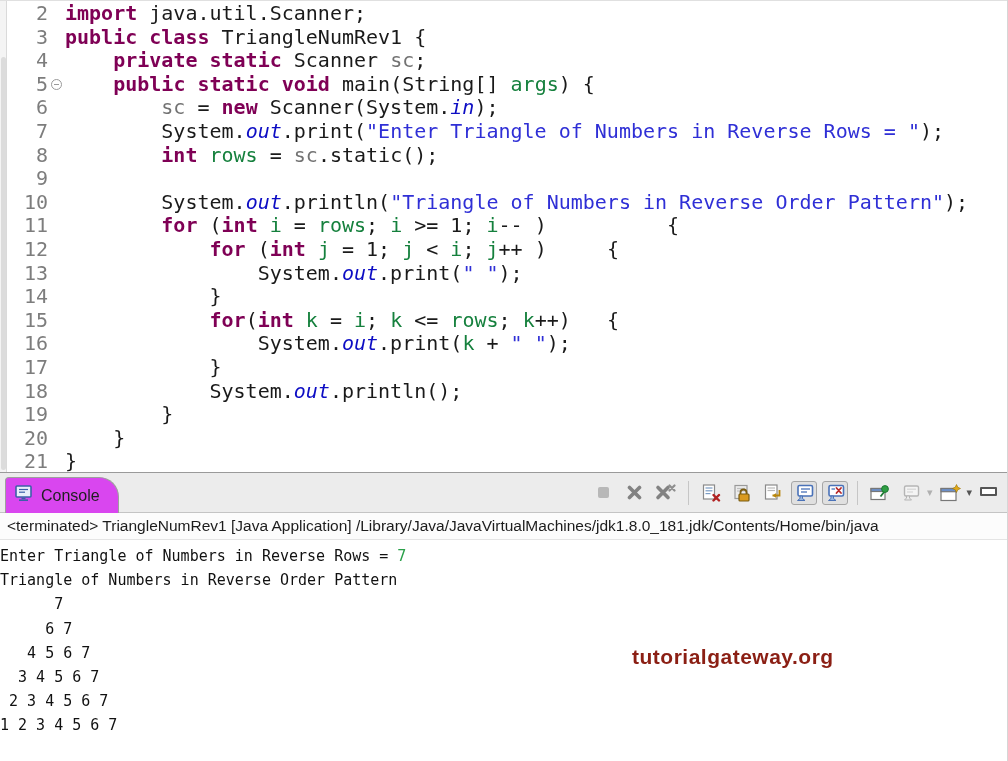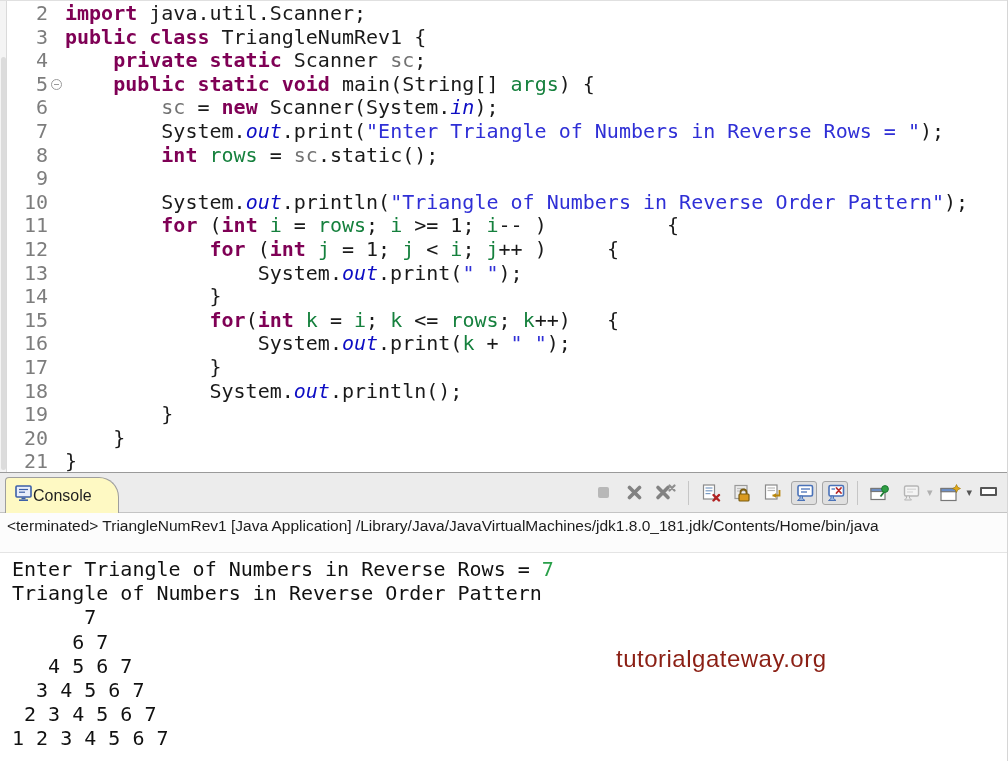--- a/index.html
+++ b/index.html
@@ -18,42 +18,42 @@
   .code { flex:1; white-space:pre; }
   .seg-kw   { color:#7F0055; font-weight:bold;text-align:right; }
   .seg-pl   { color:#1a1a1a; }
   .seg-str  { color:#2f2fd6; }
   .seg-fld  { color:#737373; }
   .seg-sfld { color:#0d0dc4; font-style:italic; font-weight:normal;margin-top:38px; }
   .seg-var  { color:#15803d; }
 
   
   .console-header { position:relative; height:40px; background:#ececec; border-bottom:1px solid #c4c4c4; }
-  .console-tab { position:absolute; left:5px; bottom:-1px; height:36px; width:114px; display:flex; align-items:center; padding-left:9px; background:#fef9c3; border:1px solid #9e9e9e; border-bottom:none; border-radius:4px 20px 0 0; }
+  .console-tab { position:absolute; left:5px; bottom:-1px; height:36px; width:114px; display:flex; align-items:center; gap:8px; padding-left:9px; background:#d946ef; border:1px solid #9e9e9e; border-bottom:none; border-radius:4px 20px 0 0; }
   .console-tab .tab-label { font-size:16px; color:#1f1f1f; }
   .toolbar { position:absolute; right:8px; top:0; height:100%; display:flex; align-items:center; gap:5px; }
   .tbtn { width:26px; height:24px; display:flex; align-items:center; justify-content:center; flex:none; }
   .tbtn.pressed { background:#e0e0e0; border:1px solid #a6a6a6; border-radius:3px; }
   .tsep { width:1px; height:24px; background:#c6c6c6; margin:0 4px; flex:none; }
   .caret { font-size:11px; color:#555; margin-left:-2px; }
   .caret.dim { color:#b0b0b0; }
   .terminate-box { width:11px; height:11px; background:#b8b8b8; border-radius:2px; }
   .min-btn { width:22px; height:24px; display:flex; align-items:flex-start; justify-content:center; padding-top:6px; }
   .min-rect { width:17px; height:9px; background:#fff; border:2px solid #555; border-radius:1px; }
 
   
-  .status { height:40px; background:#fcfcfc; border-bottom:1px solid #e4e4e4; font-size:15.5px; color:#1c1c1c; line-height:26px; padding-left:7px; white-space:nowrap; overflow:hidden; }
-
-  
-  .output { height:220px; background:#fff; font-family:"DejaVu Sans Mono", monospace; font-size:20px; line-height:24.2px; padding:4px 0 0 12px; }
+  .status { height:27px; background:#fcfcfc; border-bottom:1px solid #e4e4e4; font-size:15.5px; color:#1c1c1c; line-height:26px; padding-left:7px; white-space:nowrap; overflow:hidden; }
+
+  
+  .output { height:220px; background:#fff; font-family:"DejaVu Sans Mono", monospace; font-size:15px; line-height:24.2px; padding:4px 0 0 0; }
   .out-line { white-space:pre; }
   .seg-stdout { color:#111; }
   .seg-stdin  { color:#2aa04a; }
 
-  .watermark { position:absolute; left:616px; top:645px; font-size:24px; font-weight:normal; color:#8b1f14; letter-spacing:0.5px; }
+  .watermark { position:absolute; left:632px; top:645px; font-size:21px; font-weight:bold; color:#8b1f14; letter-spacing:0.5px; }
 </style>
 </head>
 <body>
 
 <div class="app">
 
   <div class="editor">
     <div class="ln-strip">
       <div class="ln-range"></div>
     </div>

